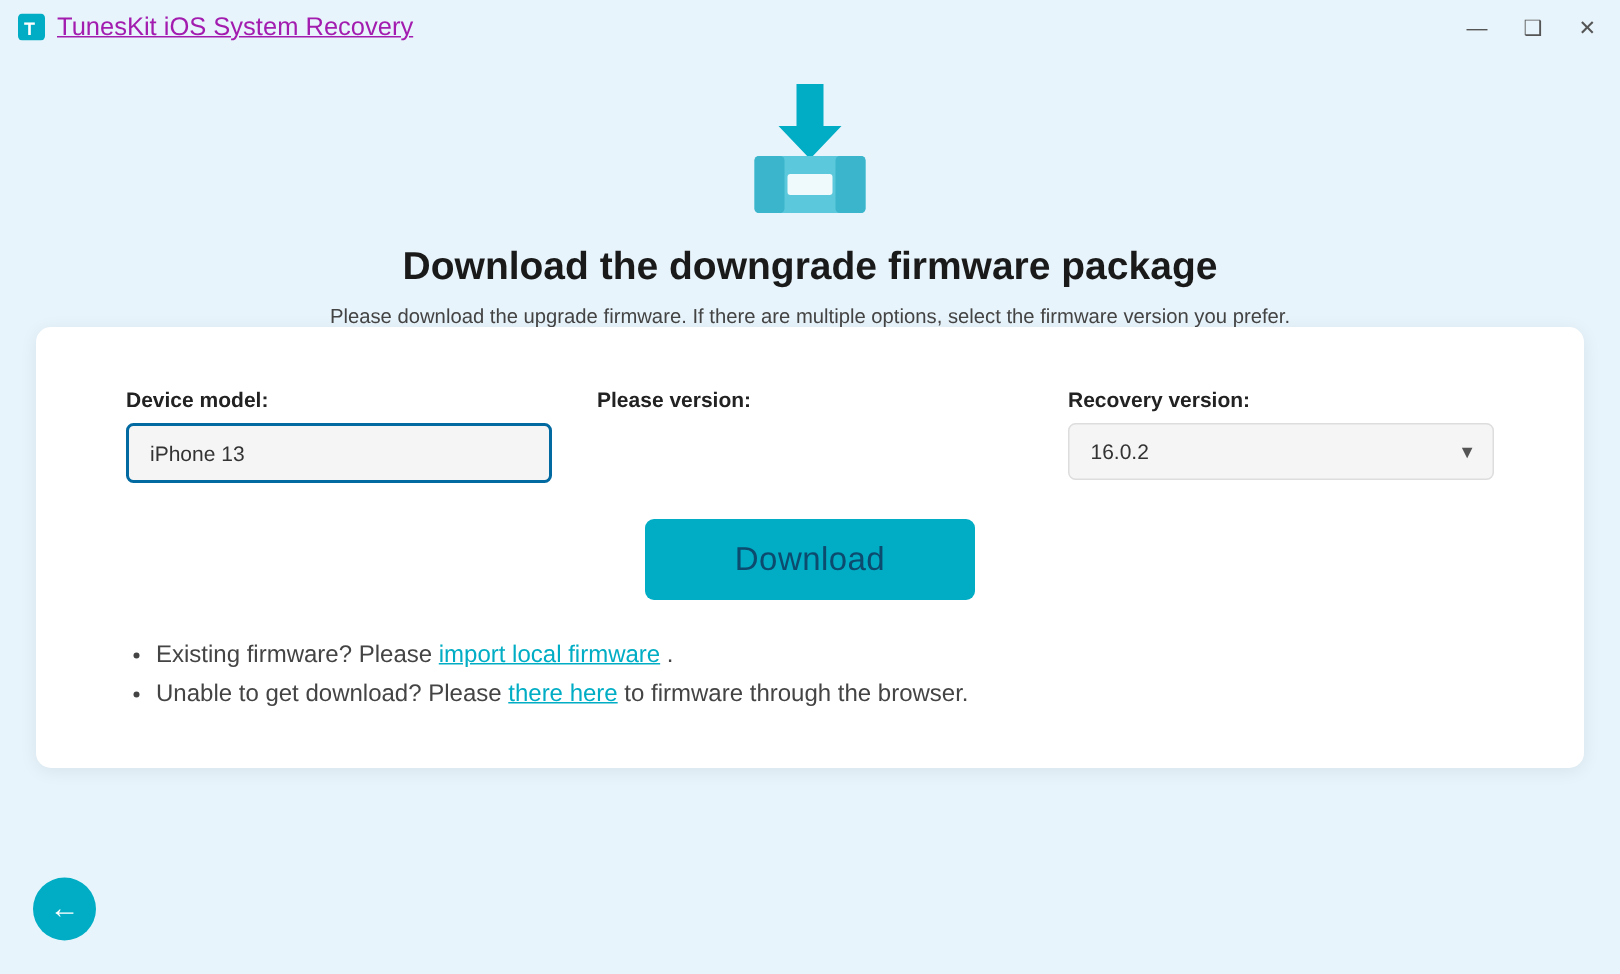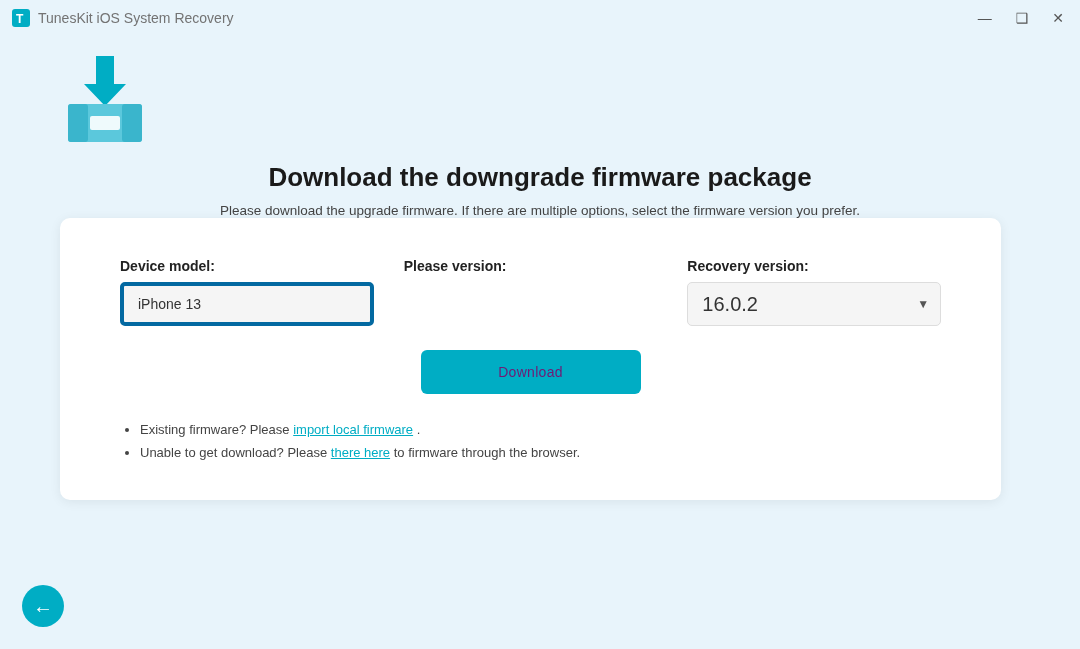--- a/index.html
+++ b/index.html
@@ -24,42 +24,44 @@
     .title-bar-left {
       display: flex;
       align-items: center;
       gap: 8px;
     }
     .app-icon {
       width: 18px;
       height: 18px;
     }
     .title-bar-title {
-      font-size: 14px;
-      color: #737373;
+      font-size: 17px;
+      color: #a21caf;
+      text-decoration: underline;
     }
     .title-bar-controls {
       display: flex;
       align-items: center;
       gap: 16px;
     }
     .title-bar-btn {
       background: none;
       border: none;
       cursor: pointer;
       font-size: 14px;
       color: #555;
       padding: 2px 4px;
       line-height: 1;
     }
 
     
     .main-content {
       display: flex;
       flex-direction: column;
+      align-items: center;
       padding: 20px 60px 20px;
     }
 
     
     .firmware-icon {
       width: 90px;
       height: 90px;
       margin-bottom: 16px;
       position: relative;
     }
@@ -74,21 +76,21 @@
     .page-subtext {
       font-size: 13.5px;
       color: #444;
       text-align: center;
     }
 
     
     .card {
       background: #fff;
       border-radius: 10px;
-      width: 941px;
+      width: 1032px;
       padding: 40px 60px 40px;
       box-shadow: 0 2px 12px rgba(0,0,0,0.07);
     }
 
     .fields-row {
       display: flex;
       align-items: flex-start;
       gap: 30px;
       margin-bottom: 24px;
     }
@@ -104,39 +106,39 @@
 
     .field-label {
       font-size: 14px;
       font-weight: 600;
       color: #222;
     }
 
     .field-input {
       width: 100%;
       padding: 10px 14px;
-      border: 4px solid #0369a1;
+      border: 2px solid #0369a1;
       border-radius: 5px;
       background: #f5f5f5;
       font-size: 14px;
       color: #333;
       outline: none;
     }
 
     .field-select-wrapper {
       position: relative;
       width: 100%;
     }
     .field-select {
       width: 100%;
       padding: 10px 36px 10px 14px;
       border: 1px solid #ddd;
       border-radius: 5px;
       background: #f5f5f5;
-      font-size: 20px;
+      font-size: 14px;
       color: #333;
       appearance: none;
       outline: none;
       cursor: pointer;
     }
     .select-arrow {
       position: absolute;
       right: 12px;
       top: 50%;
       transform: translateY(-50%);
@@ -146,40 +148,40 @@
     }
 
     
     .download-btn-row {
       display: flex;
       justify-content: center;
       margin-bottom: 28px;
     }
     .download-btn {
       background: #00adc4;
-      color: #701a75;
+      color: #0c4a6e;
       border: none;
       border-radius: 6px;
-      font-size: 14px;
+      font-size: 22px;
       font-weight: 500;
       padding: 14px 0;
       width: 220px;
       cursor: pointer;
       letter-spacing: 0.3px;
     }
 
     
     .notes {
       display: flex;
       flex-direction: column;
       gap: 8px;
       padding-left: 20px;
     }
     .note-item {
-      font-size: 13px;
+      font-size: 16px;
       color: #444;
       list-style: disc;
       list-style-position: outside;
     }
     .note-link {
       color: #00adc4;
       text-decoration: underline;
       cursor: pointer;
     }
 

